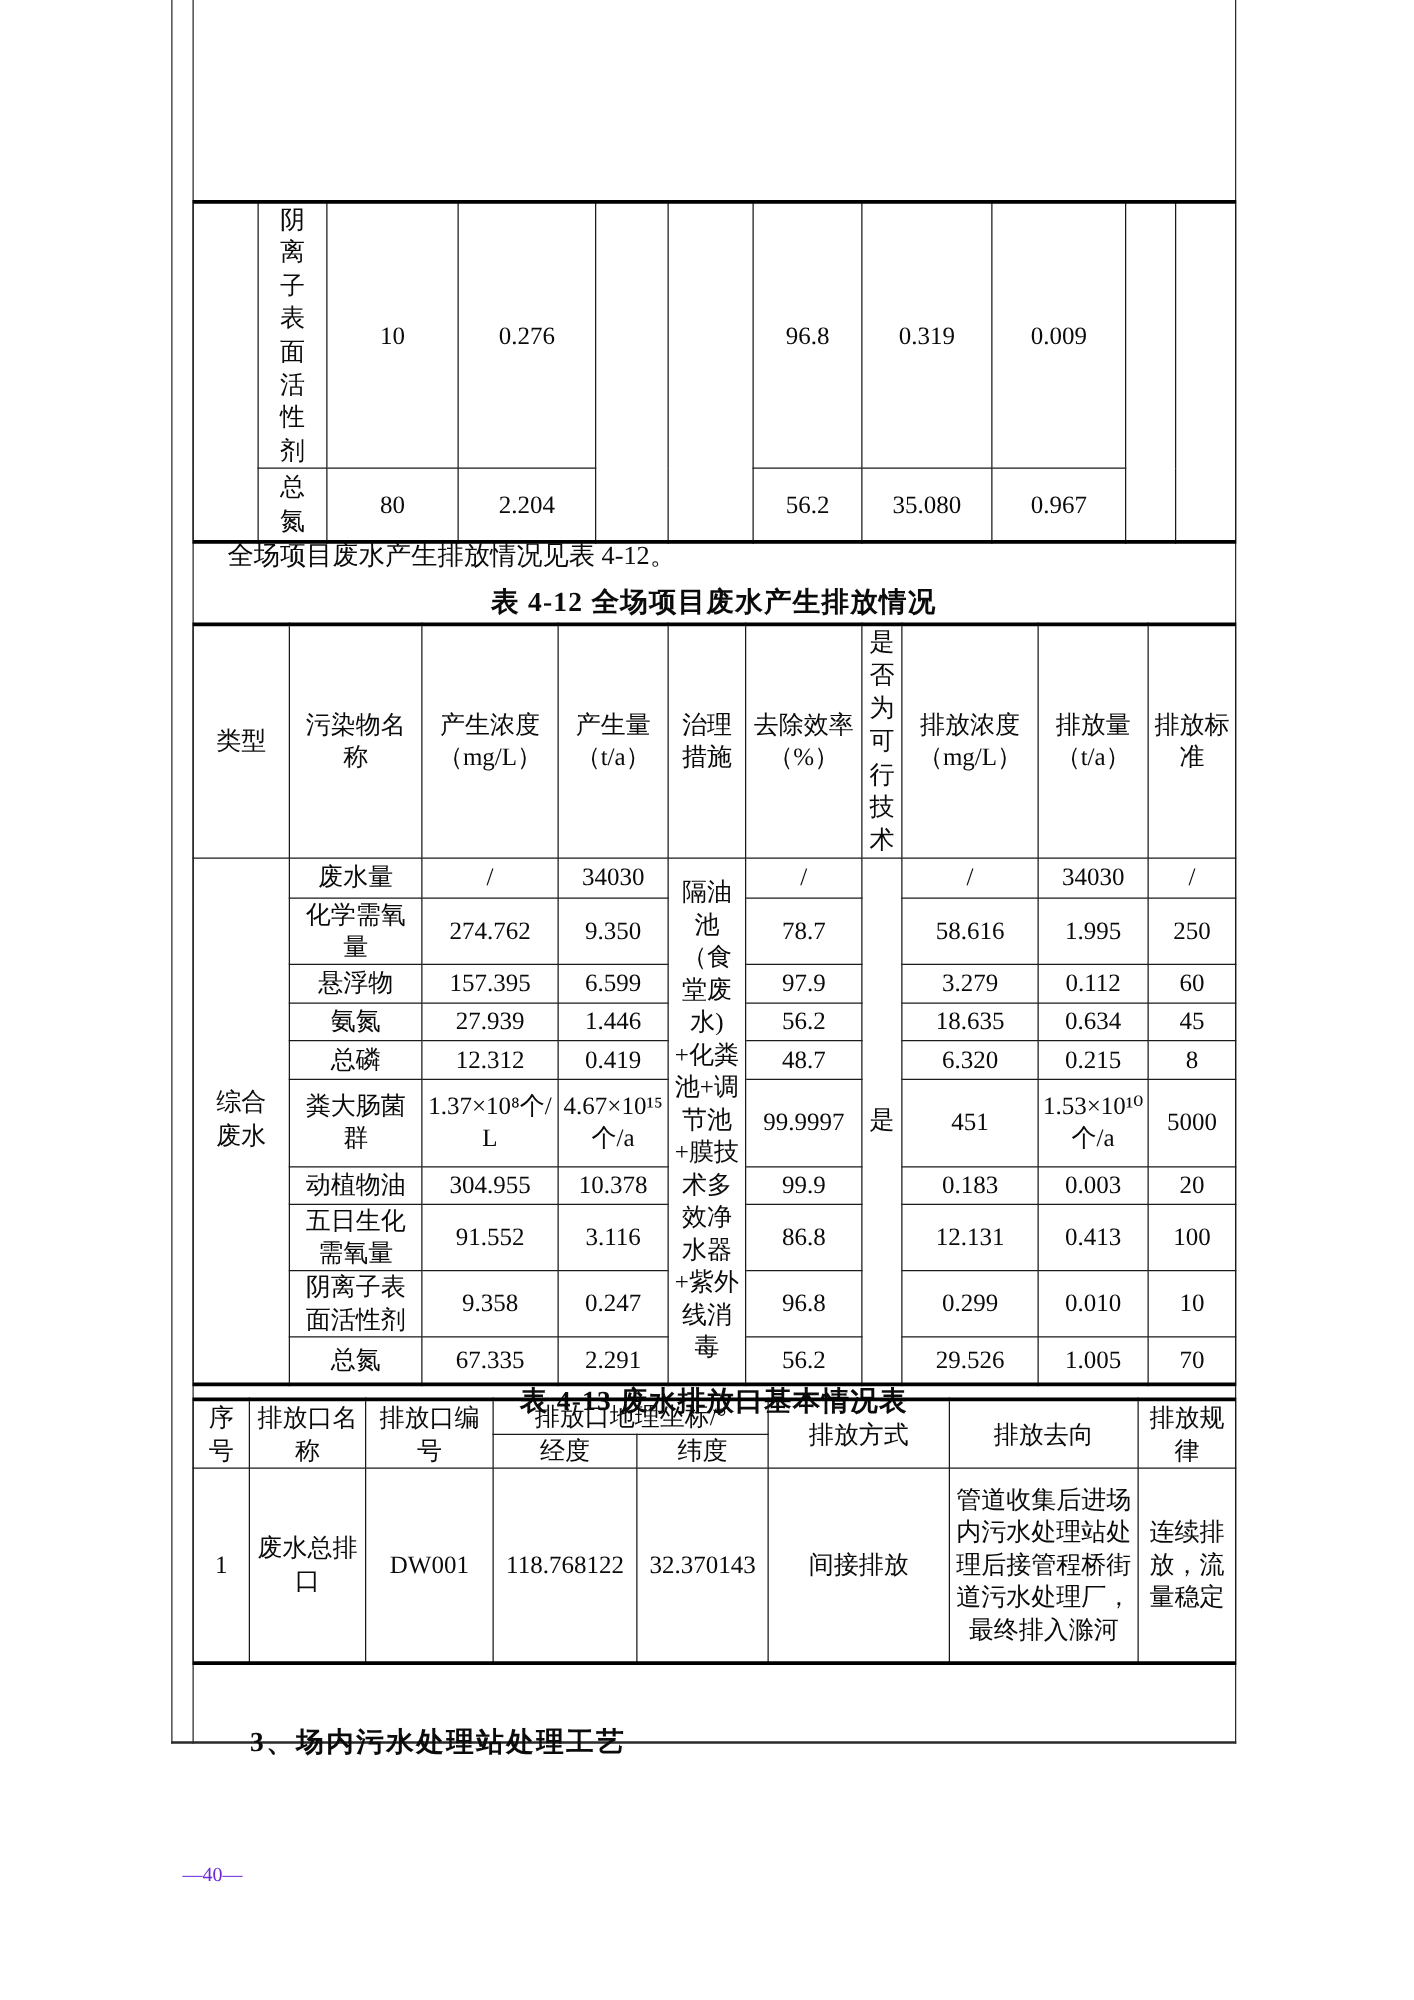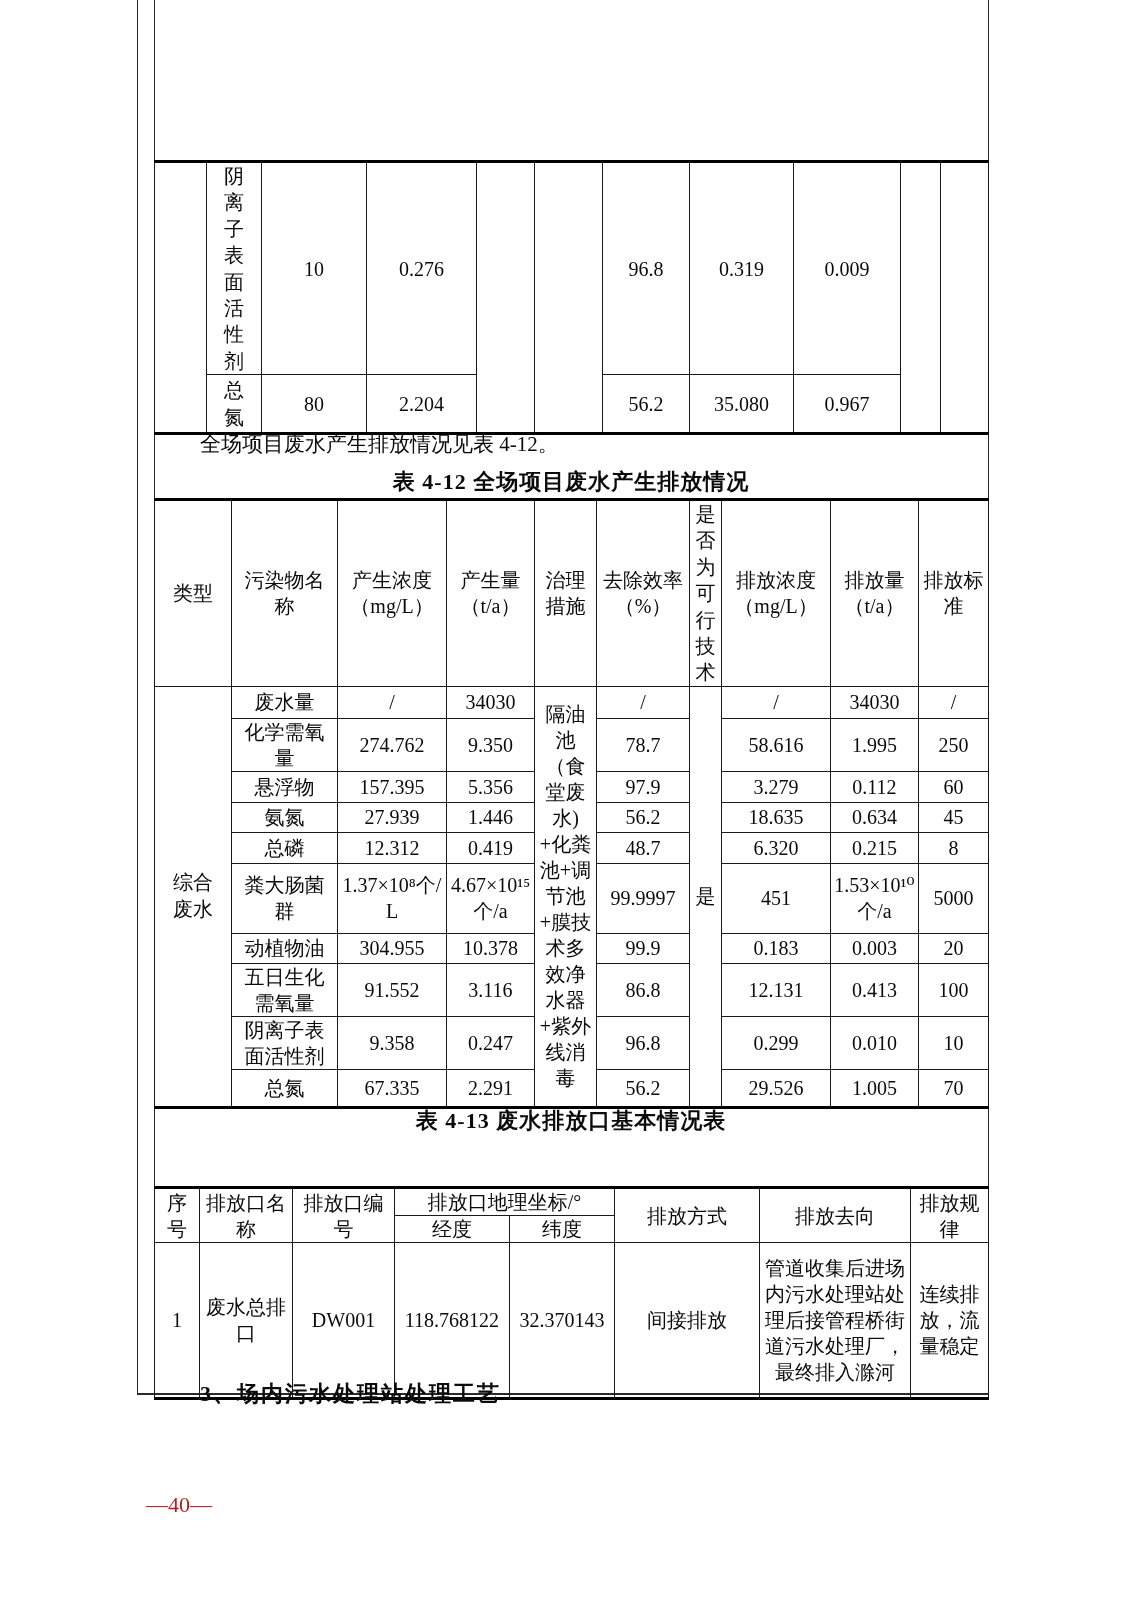--- a/index.html
+++ b/index.html
@@ -12,26 +12,26 @@
 
   table { border-collapse:collapse; table-layout:fixed; position:absolute; }
   td { border:1px solid #1a1a1a; text-align:center; vertical-align:middle;
        padding:0 3px; font-size:20px; line-height:1.3; word-break:break-all; }
   .ttb { border-top:3px solid #000; }
   .btb { border-bottom:3px solid #000; }
 
   .vstack { width:1.1em; margin:0 auto; word-break:break-all; line-height:1.32; }
   .vstack2 { width:2.2em; margin:0 auto; word-break:break-all; line-height:1.35; }
 
-  .para { position:absolute; left:154px; width:834px; font-size:21px; color:#0b0b0b; }
+  .para { position:absolute; left:136px; width:834px; font-size:21px; color:#0b0b0b; }
   .tbl-title { position:absolute; left:154px; width:834px; text-align:center;
     font-size:22px; font-weight:bold; letter-spacing:1px; }
   .section-heading { position:absolute; left:154px; width:834px; padding-left:46px;
     font-size:22px; font-weight:bold; letter-spacing:2px; }
-  .page-num { position:absolute; left:146px; top:1492px; font-size:22px; color:#b91c1c; }
+  .page-num { position:absolute; left:146px; top:1492px; font-size:16px; color:#6d28d9; }
 </style>
 </head>
 <body>
 
 <div class="vline" style="left:137px;"></div>
 <div class="vline" style="left:154px;"></div>
 <div class="vline" style="left:988px;"></div>
 <div class="hline-bottom"></div>
 
 <table style="left:154px; top:160px; width:834px;" class="ttb btb">
@@ -128,21 +128,21 @@
     <td>274.762</td>
     <td>9.350</td>
     <td>78.7</td>
     <td>58.616</td>
     <td>1.995</td>
     <td>250</td>
   </tr>
   <tr style="height:31px">
     <td>悬浮物</td>
     <td>157.395</td>
-    <td>5.356</td>
+    <td>6.599</td>
     <td>97.9</td>
     <td>3.279</td>
     <td>0.112</td>
     <td>60</td>
   </tr>
   <tr style="height:30px">
     <td>氨氮</td>
     <td>27.939</td>
     <td>1.446</td>
     <td>56.2</td>
@@ -202,21 +202,21 @@
     <td>56.2</td>
     <td>29.526</td>
     <td>1.005</td>
     <td>70</td>
   </tr>
 </tbody>
   </table>
 
 <div class="tbl-title" style="top:1106px;">表 4-13 废水排放口基本情况表</div>
 
-<table style="left:154px; top:1186px; width:834px;" class="ttb btb">
+<table style="left:154px; top:1118px; width:834px;" class="ttb btb">
   <colgroup>
     <col style="width:45px">
       <col style="width:93px">
       <col style="width:102px">
       <col style="width:115px">
     <col style="width:105px">
       <col style="width:145px">
       <col style="width:151px">
       <col style="width:78px">
   </colgroup>

